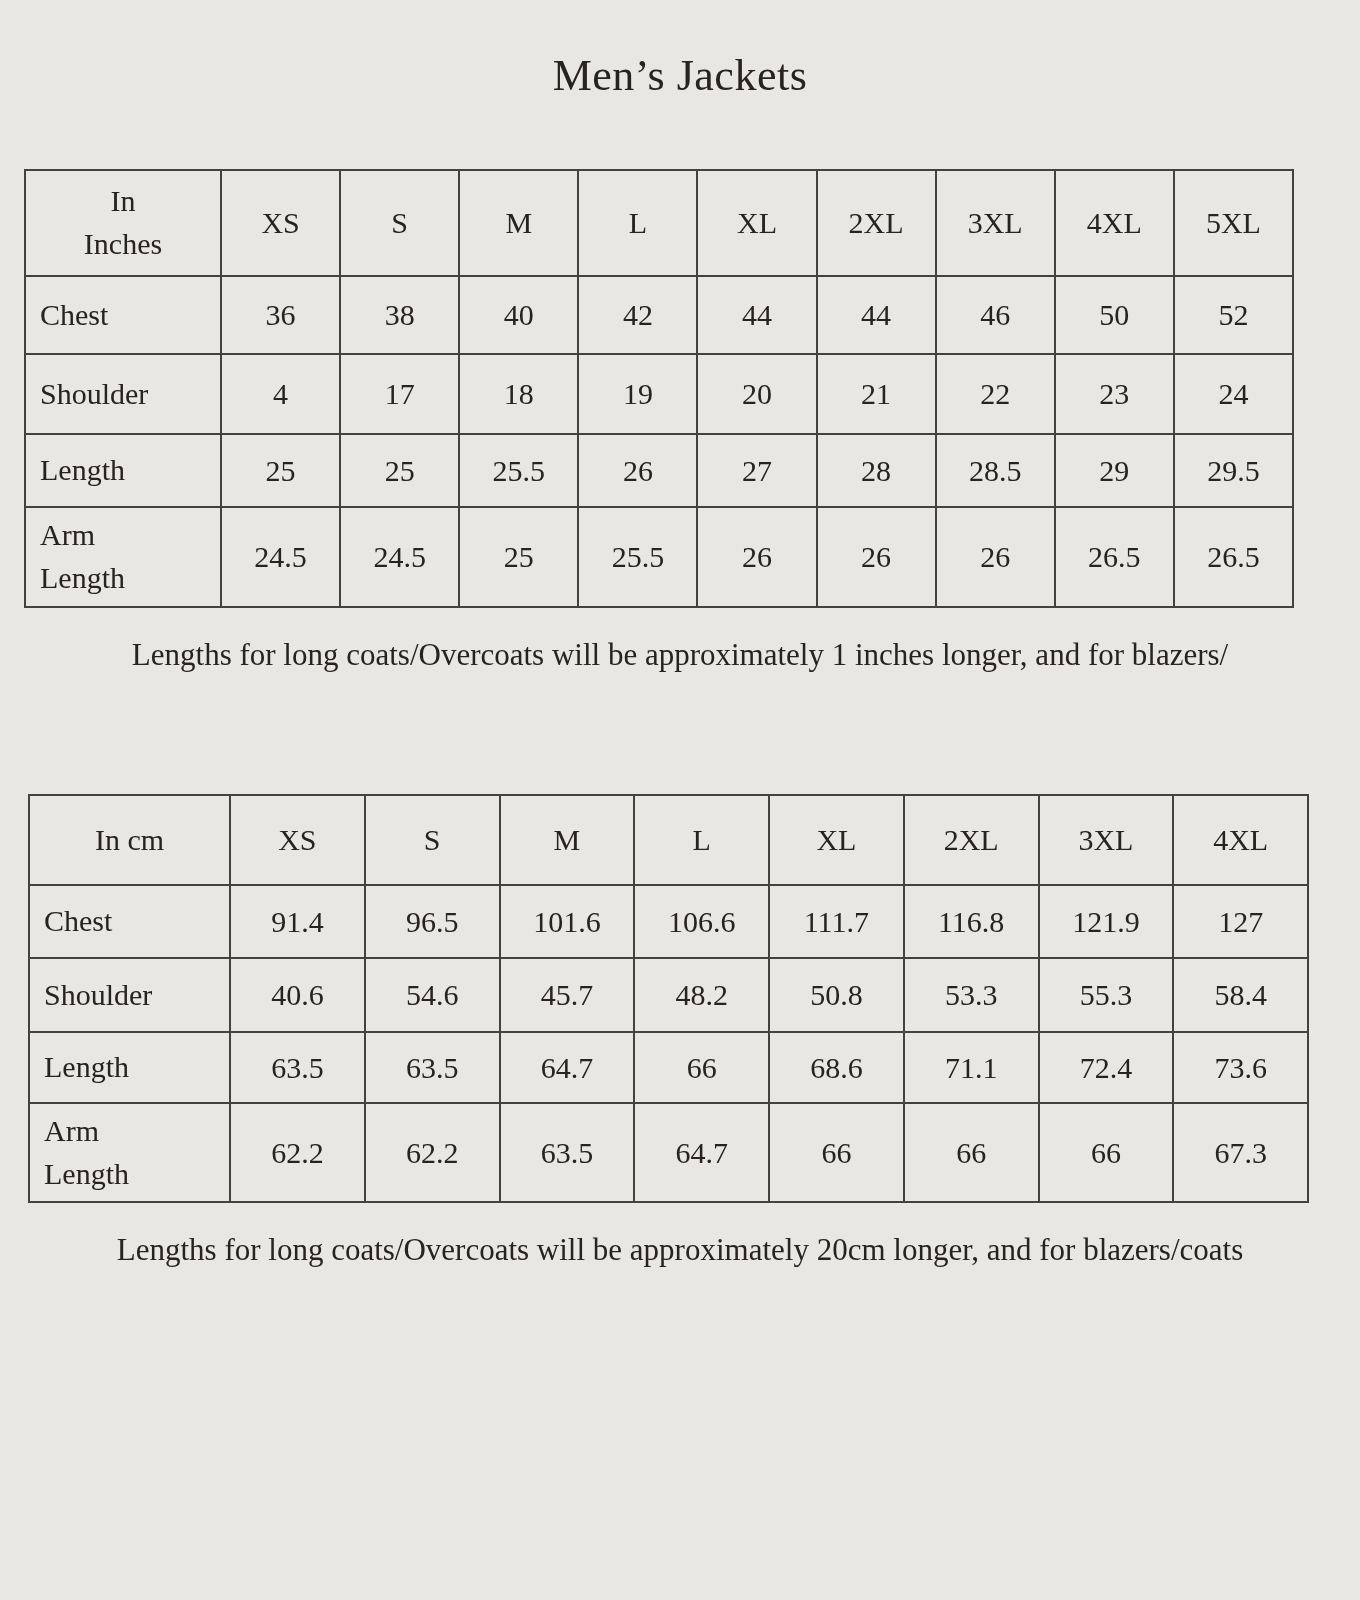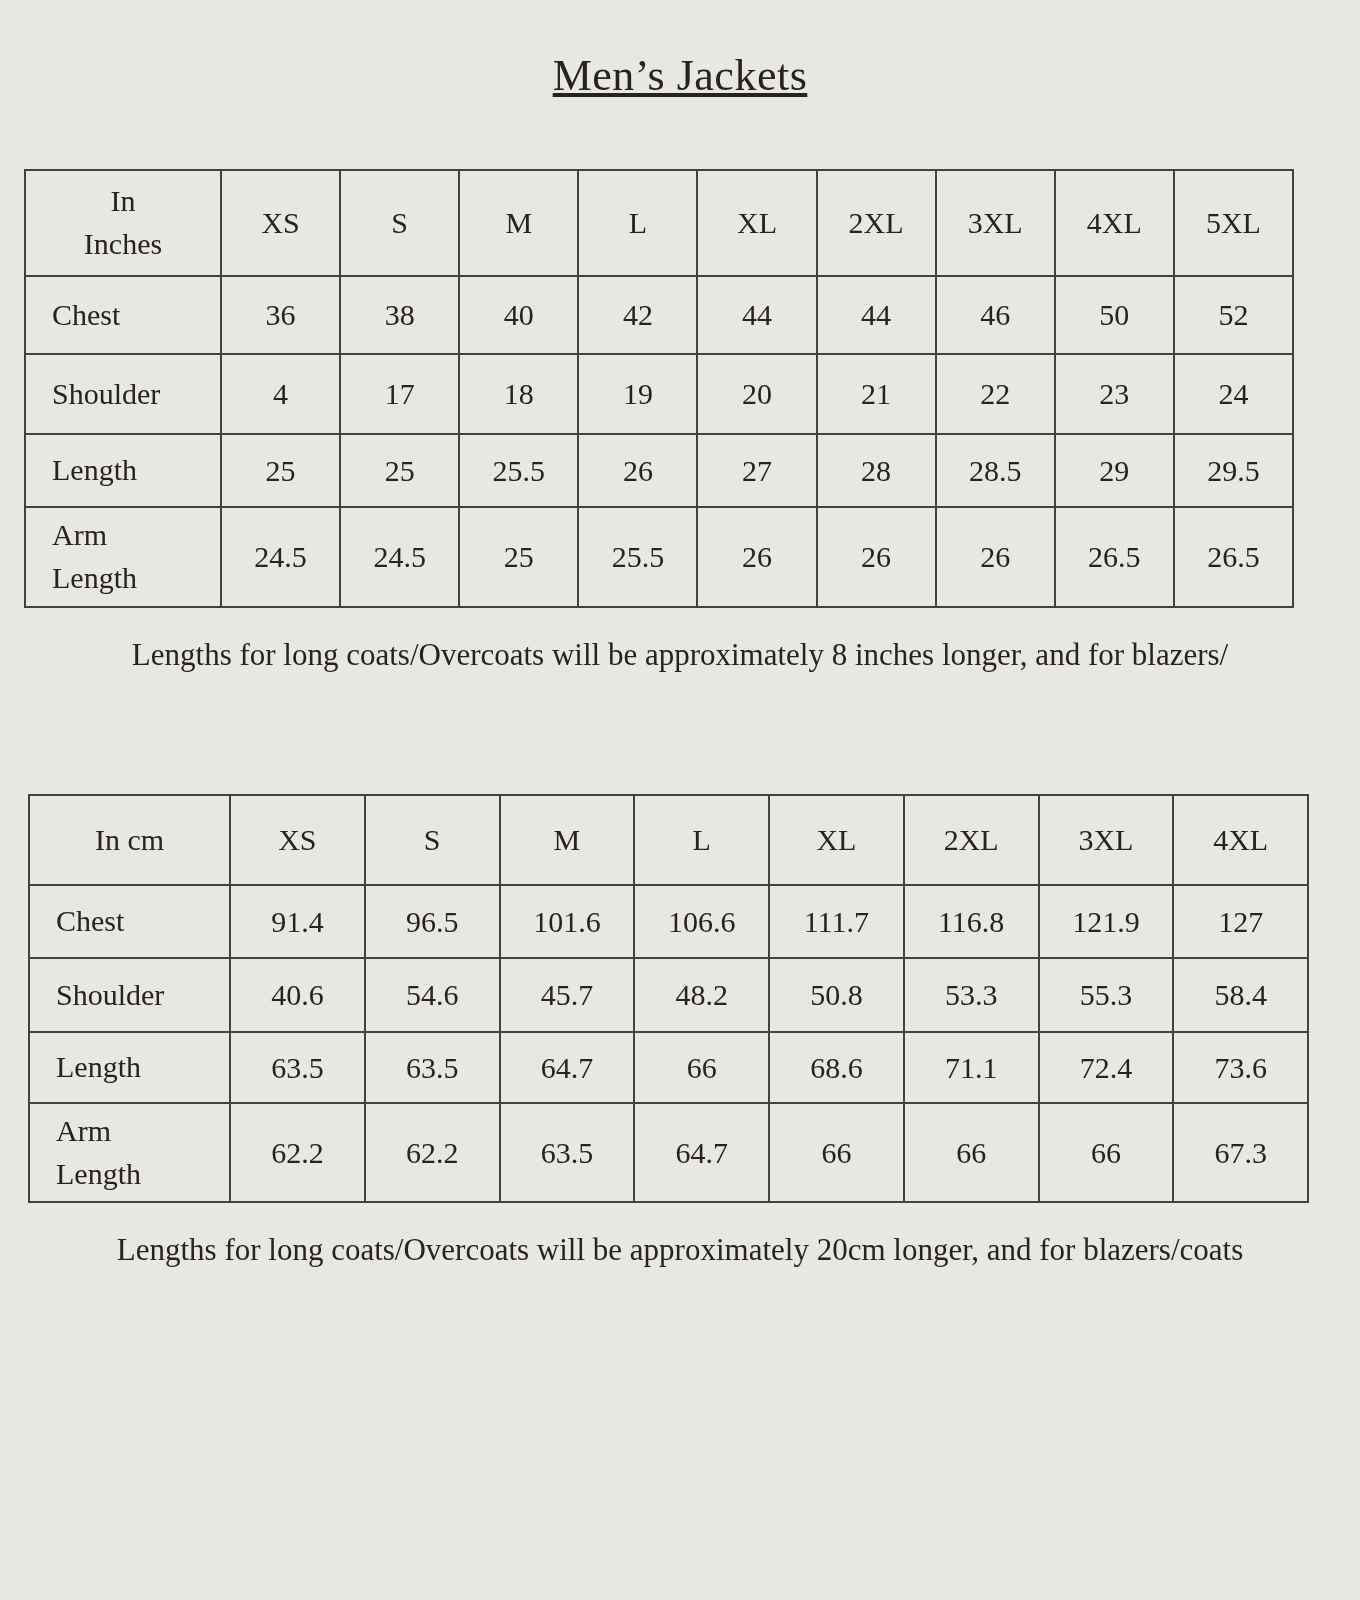--- a/index.html
+++ b/index.html
@@ -18,21 +18,20 @@
   .doc {
     width: 1360px;
     height: 1600px;
   }
   h1.title {
     margin: 50px 0 0 0;
     text-align: center;
     font-size: 44px;
     font-weight: 400;
     letter-spacing: 0.5px;
-    text-decoration: underline;
   }
   p.subtitle {
     margin: 16px 0 0 0;
     text-align: center;
     font-size: 31px;
   }
   table {
     border-collapse: collapse;
     table-layout: fixed;
   }
@@ -51,21 +50,21 @@
   th, td {
     border: 2px solid #45423e;
     font-weight: 400;
     font-size: 30px;
     text-align: center;
     vertical-align: middle;
     padding: 0;
   }
   th.rowhead.label {
     text-align: left;
-    padding-left: 26px;
+    padding-left: 14px;
   }
   th span, td span {
     display: block;
     line-height: 1.42;
   }
   .t1 col.c0 { width: 196px; }
   .t2 col.c0 { width: 201px; }
   .t1 thead tr { height: 106px; }
   .t1 tbody tr:nth-child(1) { height: 78px; }
   .t1 tbody tr:nth-child(2) { height: 80px; }
@@ -182,21 +181,21 @@
             <td>25.5</td>
             <td>26</td>
             <td>26</td>
             <td>26</td>
             <td>26.5</td>
             <td>26.5</td>
           </tr>
         </tbody>
       </table>
     <p class="note">
-      <span>Lengths for long coats/Overcoats will be approximately 8 inches longer, and for blazers/</span>
+      <span>Lengths for long coats/Overcoats will be approximately 1 inches longer, and for blazers/</span>
     </p>
   </section>
 
   <section class="t2">
     <table>
         <colgroup>
           <col class="c0">
           <col>
           <col>
           <col>

